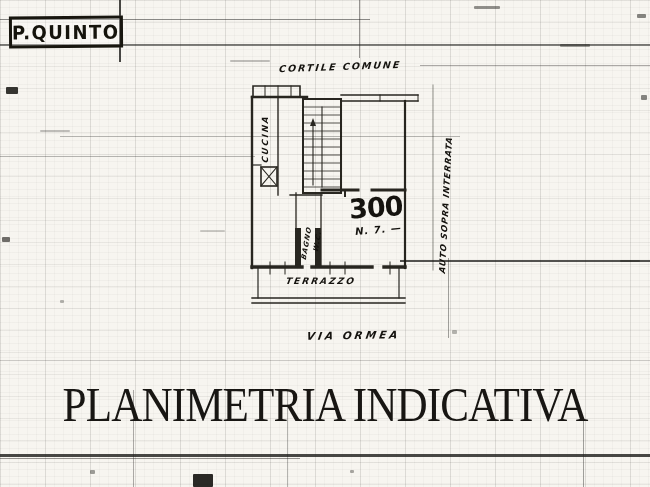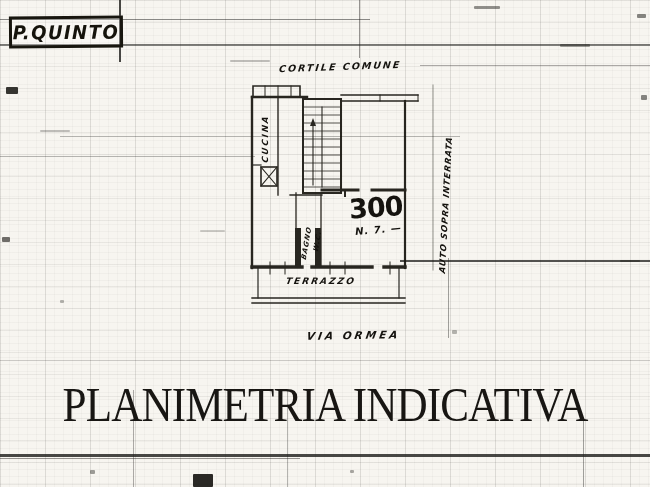--- a/index.html
+++ b/index.html
@@ -17,21 +17,21 @@
       repeating-linear-gradient(to bottom, rgba(50,48,44,0.035) 0 1px, transparent 1px 7px),
       repeating-linear-gradient(to right, rgba(50,48,44,0.03) 0 1px, transparent 1px 9px);
   }
   .scan-line{position:absolute;background:#1c1b19;}
   .speck{position:absolute;background:#14130f;border-radius:1px;}
   .label{position:absolute;color:#15130f;white-space:nowrap;}
   .hand{font-style:italic;font-weight:bold;letter-spacing:2px;}
   .floor-box{
     position:absolute;left:9px;top:16px;width:108px;height:26px;
     border:3px solid #18160f;display:flex;align-items:center;justify-content:center;
-    transform:rotate(-0.4deg);background:rgba(255,255,255,0.25);font-style:italic;
+    transform:rotate(-0.4deg);background:rgba(255,255,255,0.25);
   }
   .floor-box span{
     font-size:19px;font-weight:bold;letter-spacing:1.5px;color:#15130c;
     transform:scaleX(.95);
   }
   .big-title{
     position:absolute;left:0;right:0;top:376px;text-align:center;
     font-family:"Liberation Serif", serif;
     font-size:49px;color:#181613;letter-spacing:-1px;
     transform:scaleX(.88);transform-origin:50% 50%;

